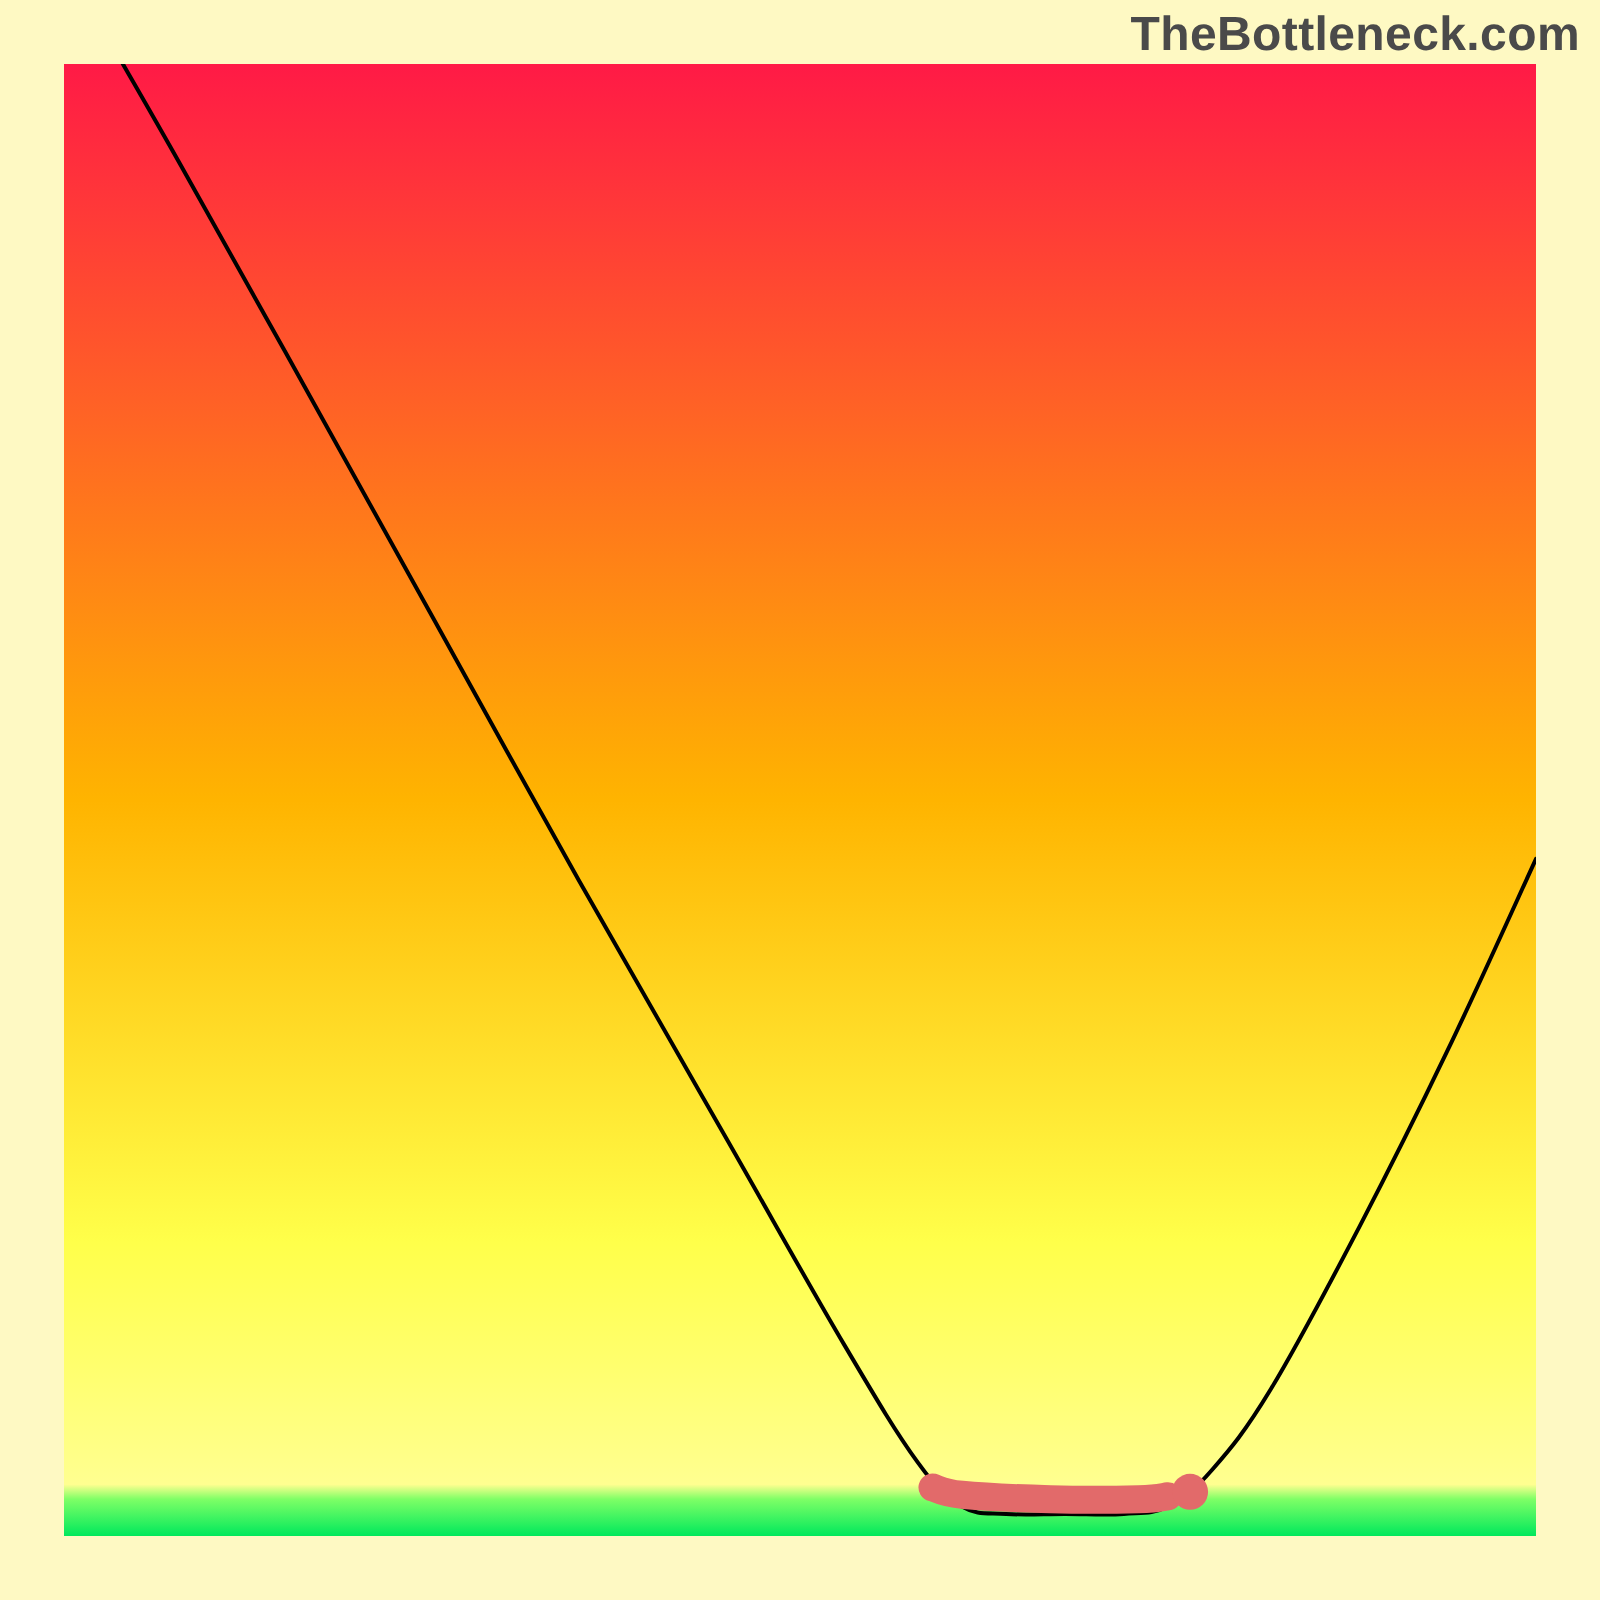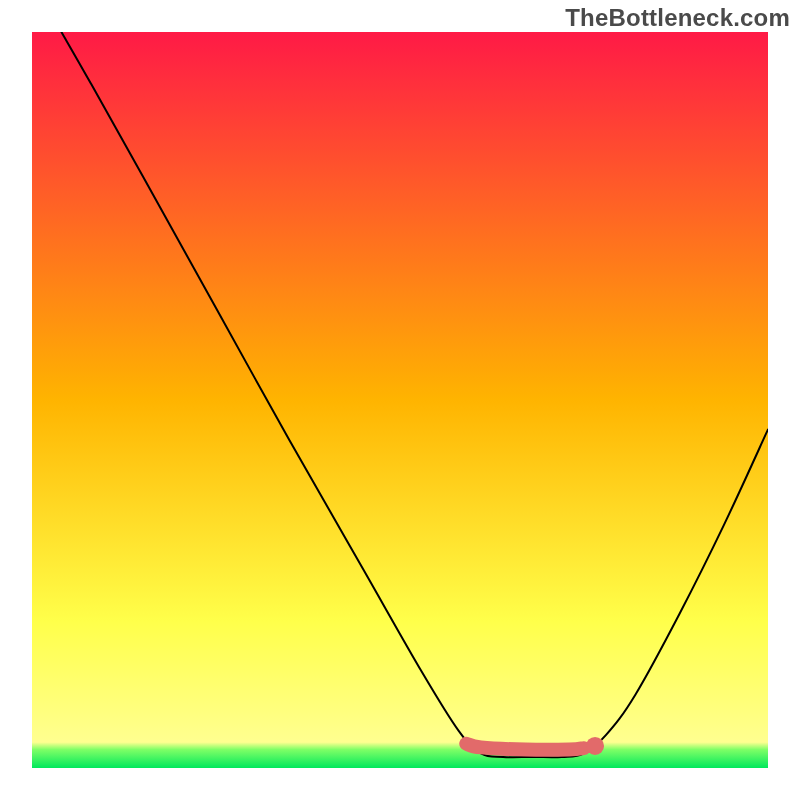--- a/index.html
+++ b/index.html
@@ -8,21 +8,21 @@
     width: 800px;
     height: 800px;
     background: #000;
     font-family: Arial, Helvetica, sans-serif;
     overflow: hidden;
   }
   .frame {
     position: relative;
     width: 800px;
     height: 800px;
-    background: #ffffff;
+    background: #fef9c3;
   }
   .plot-area {
     position: absolute;
     left: 32px;
     top: 32px;
     width: 736px;
     height: 736px;
   }
   .watermark {
     position: absolute;

